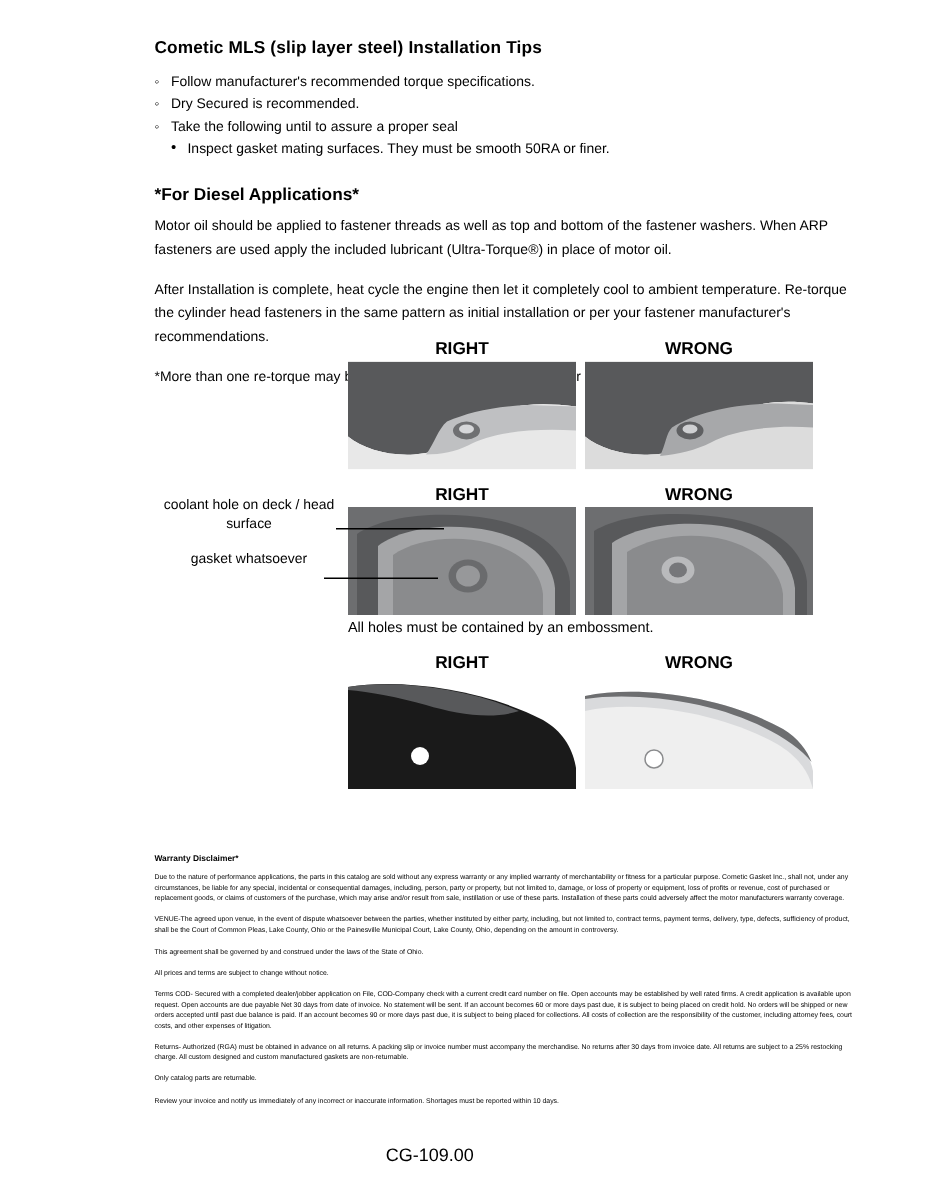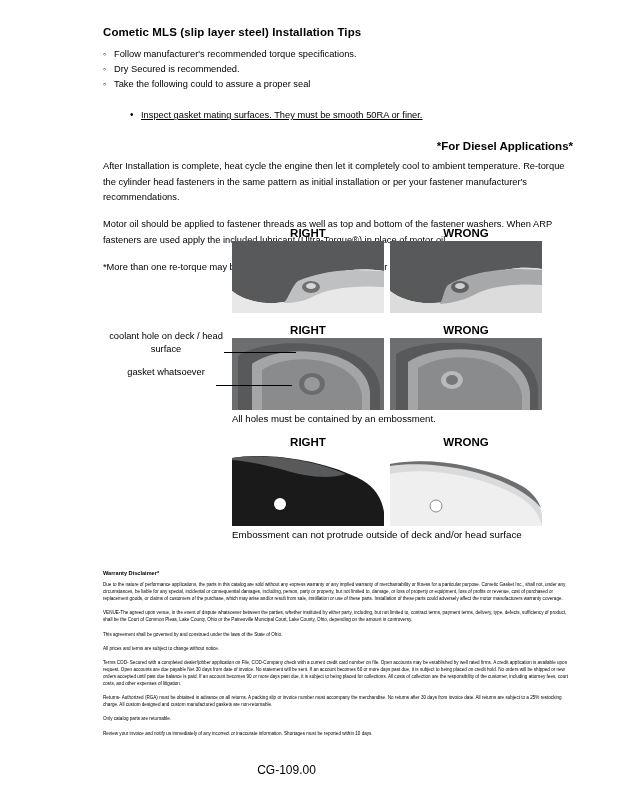--- a/index.html
+++ b/index.html
@@ -46,42 +46,40 @@
   }
   ul.bullets > li:before {
     content: "\25E6";
     position: absolute;
     left: 0;
     top: 0;
     font-size: 9px;
   }
   ul.subbullets {
     list-style: none;
-    margin: 16px;
+    margin: 0;
     padding: 0 0 0 11px;
-    text-decoration: underline;
   }
   ul.subbullets > li {
     font-size: 9.3px;
     line-height: 1.62;
     position: relative;
     padding-left: 11px;
   }
   ul.subbullets > li:before {
     content: "\2022";
     position: absolute;
     left: 0;
     top: -1px;
     font-size: 10px;
   }
   h2.subhead {
     font-size: 11.5px;
     font-weight: bold;
     margin: 17px 0 7px 0;
-    text-align: right;
   }
   p.para {
     font-size: 9.3px;
     line-height: 1.65;
     margin: 0 0 12px 0;
   }
   p.para.last {
     margin-bottom: 0;
   }
 
@@ -194,30 +192,30 @@
 <body>
 
 <div class="page">
 
   <div class="content">
     <h1 class="title">Cometic MLS (slip layer steel) Installation Tips</h1>
 
     <ul class="bullets">
       <li>Follow manufacturer's recommended torque specifications.</li>
       <li>Dry Secured is recommended.</li>
-      <li>Take the following could to assure a proper seal</li>
+      <li>Take the following until to assure a proper seal</li>
     </ul>
     <ul class="subbullets">
       <li>Inspect gasket mating surfaces.  They must be smooth 50RA or finer.</li>
     </ul>
 
     <h2 class="subhead">*For Diesel Applications*</h2>
 
+    <p class="para">Motor oil should be applied to fastener threads as well as top and bottom of the fastener washers.  When ARP fasteners are used apply the included lubricant (Ultra-Torque®) in place of motor oil.</p>
     <p class="para">After Installation is complete, heat cycle the engine then let it completely cool to ambient temperature.  Re-torque the cylinder head fasteners in the same pattern as initial installation or per your fastener manufacturer's recommendations.</p>
-    <p class="para">Motor oil should be applied to fastener threads as well as top and bottom of the fastener washers.  When ARP fasteners are used apply the included lubricant (Ultra-Torque®) in place of motor oil.</p>
     <p class="para last">*More than one re-torque may be required to achieve proper fastener stretch*</p>
   </div>
 
   <div class="figures">
 
     <div class="fig-row">
       <div class="fig-labels">
         <div class="fig-label l">RIGHT</div>
         <div class="fig-label r">WRONG</div>
       </div>
@@ -295,21 +293,20 @@
         <div class="pane tall">
           <svg width="152" height="76" viewBox="0 0 152 76">
             <rect x="0" y="0" width="152" height="76" fill="#ffffff"></rect>
             <path d="M0,14 C40,6 96,16 132,36 C144,44 150,54 152,64 L152,76 L0,76 Z" fill="#d9dadc"></path>
             <path d="M0,14 C40,6 96,16 132,36 C142,42 148,50 151,58 C140,44 112,28 76,20 C48,14 20,13 0,16 Z" fill="#6d6e70"></path>
             <path d="M0,24 C38,16 92,26 128,46 C140,53 147,62 150,70 L152,76 L0,76 Z" fill="#efefef"></path>
             <circle cx="46" cy="56" r="6" fill="#ffffff" stroke="#8b8c8e" stroke-width="1"></circle>
           </svg>
         </div>
       </div>
-      <div class="caption bold-ish">Embossment can not protrude outside of deck and/or head surface</div>
     </div>
   </div>
 
   <div class="callouts">
     <div class="callout-block">
       <div class="callout-line">coolant hole on deck / head surface</div>
     </div>
     <div class="callout-block">
       <div class="callout-line">gasket whatsoever</div>
     </div>

